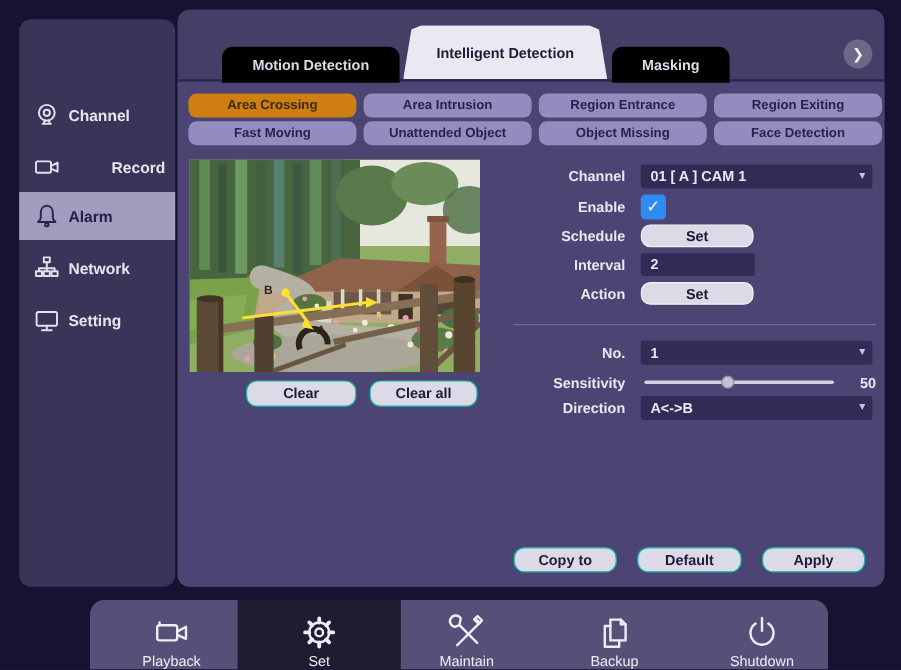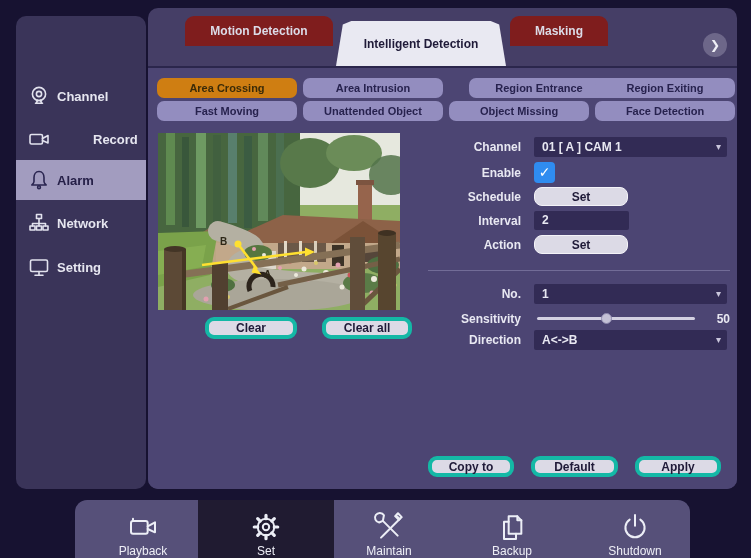--- a/index.html
+++ b/index.html
@@ -12,29 +12,29 @@
   .side-item .ic{width:24px;height:24px;margin-left:11px;flex:0 0 24px;}
   .side-item .txt{margin-left:6px;}
   .side-item.active{background:#a29cbf;color:#262048;}
   .side-item svg{stroke:#e2e2ee;fill:none;stroke-width:1.6;stroke-linecap:round;stroke-linejoin:round;}
   .side-item.active svg{stroke:#2a2550;}
 
   
   .panel{position:absolute;left:148px;top:8px;width:589px;height:481px;background:#453e66;border-radius:10px;}
   .content-bg{position:absolute;left:0;top:60px;width:589px;height:421px;background:#4c4573;border-radius:0 0 10px 10px;}
   .seam{position:absolute;left:0;top:58px;width:589px;height:2px;background:#2b264c;}
-  .tab{position:absolute;top:8px;height:30px;background:#7f1d1d;border-radius:9px 9px 0 0;color:#dcdce8;font-size:12px;font-weight:bold;display:flex;align-items:center;justify-content:center;cursor:pointer;}
+  .tab{position:absolute;top:31px;height:30px;background:#000000;border-radius:9px 9px 0 0;color:#dcdce8;font-size:12px;font-weight:bold;display:flex;align-items:center;justify-content:center;cursor:pointer;}
   .tab.active{top:13px;height:45px;background:#e9e9f2;color:#1f1a38;z-index:3;border-radius:0;clip-path:polygon(0% 100%,4% 8%,9% 0%,91% 0%,96% 8%,100% 100%);}
   .more-btn{position:absolute;left:555px;top:25px;width:24px;height:24px;border-radius:50%;background:#6d6789;color:#f0f0f6;font-size:12px;font-weight:bold;display:flex;align-items:center;justify-content:center;cursor:pointer;}
 
   .typebtn{position:absolute;width:140px;height:20px;background:#938dbf;border-radius:7px;color:#27224e;font-size:11px;font-weight:bold;display:flex;align-items:center;justify-content:center;cursor:pointer;}
   .typebtn.active{background:#cf7e12;color:#3b2b08;}
 
   .preview{position:absolute;left:10px;top:125px;width:242px;height:177px;overflow:hidden;background:#7d9a5e;}
-  .graybtn{position:absolute;height:22px;background:#dcdae6;border:4px solid #14b8a6;border-radius:9px;color:#1f1a38;font-size:12px;font-weight:bold;display:flex;align-items:center;justify-content:center;cursor:pointer;}
+  .graybtn{position:absolute;height:22px;background:#dcdae6;border:1px solid #14b8a6;border-radius:9px;color:#1f1a38;font-size:12px;font-weight:bold;display:flex;align-items:center;justify-content:center;cursor:pointer;}
 
   .lbl{position:absolute;left:260px;width:113px;height:20px;line-height:20px;text-align:right;color:#e8e8f2;font-size:12px;font-weight:bold;}
   .drop{position:absolute;left:386px;width:193px;height:20px;background:#322b55;border-radius:2px;color:#e8e8f2;font-size:12px;font-weight:bold;line-height:20px;padding-left:8px;cursor:pointer;}
   .drop .caret{position:absolute;right:6px;top:0;line-height:20px;color:#c9c6dc;font-size:10px;}
   .checkbox{position:absolute;left:386px;width:21px;height:21px;background:#2f8cf0;border-radius:4px;color:#fff;font-size:14px;font-weight:bold;text-align:center;line-height:21px;cursor:pointer;}
   .setbtn{position:absolute;left:386px;width:94px;height:19px;background:#dcdae6;border:1px solid #f4f3f8;border-radius:8px;color:#1f1a38;font-size:12px;font-weight:bold;display:flex;align-items:center;justify-content:center;cursor:pointer;}
   .textinput{position:absolute;left:386px;width:95px;height:19px;background:#322b55;border-radius:2px;color:#e8e8f2;font-size:12px;font-weight:bold;line-height:19px;padding-left:8px;}
   .divider{position:absolute;left:280px;top:262px;width:302px;height:1px;background:#8781aa;opacity:.65;}
   .slider-track{position:absolute;left:389px;top:309px;width:158px;height:3px;background:#d3d1e2;border-radius:2px;cursor:pointer;}
   .slider-thumb{position:absolute;left:64px;top:-4px;width:11px;height:11px;border-radius:50%;background:#c4c1d6;border:1px solid #8d88ad;cursor:pointer;}
@@ -121,21 +121,21 @@
     <div class="more-btn">
       <span>❯</span>
     </div>
 
     <div class="typebtn active" style="left:9px;top:70px;">
         <span>Area Crossing</span>
       </div>
     <div class="typebtn" style="left:155px;top:70px;">
         <span>Area Intrusion</span>
       </div>
-    <div class="typebtn" style="left:301px;top:70px;margin-left:20px;">
+    <div class="typebtn" style="left:301px;top:70px;">
         <span>Region Entrance</span>
       </div>
     <div class="typebtn" style="left:447px;top:70px;">
         <span>Region Exiting</span>
       </div>
     <div class="typebtn" style="left:9px;top:93px;">
         <span>Fast Moving</span>
       </div>
     <div class="typebtn" style="left:155px;top:93px;">
         <span>Unattended Object</span>
@@ -237,21 +237,21 @@
           <path d="M80,111 L99,136" stroke="#ffe030" stroke-width="2.5"></path>
           <polygon points="96,132.5 103.5,141.5 93.5,139.5" fill="#ffe030"></polygon>
           <text x="62" y="112" font-size="10" font-weight="bold" fill="#2e2818">B</text>
           <text x="106" y="145" font-size="10" font-weight="bold" fill="#2e2818">A</text>
         </g>
       </svg>
     </div>
     <div class="graybtn" style="left:57px;top:309px;width:92px;">
       <span>Clear</span>
     </div>
-    <div class="graybtn" style="left:174px;top:309px;width:90px;">
+    <div class="graybtn" style="left:160px;top:309px;width:90px;">
       <span>Clear all</span>
     </div>
 
     <div class="lbl" style="top:129px;">Channel</div>
     <div class="drop" style="top:129px;">
       <span>01 [ A ] CAM 1</span>
       <span class="caret">▾</span>
     </div>
 
     <div class="lbl" style="top:155px;">Enable</div>

